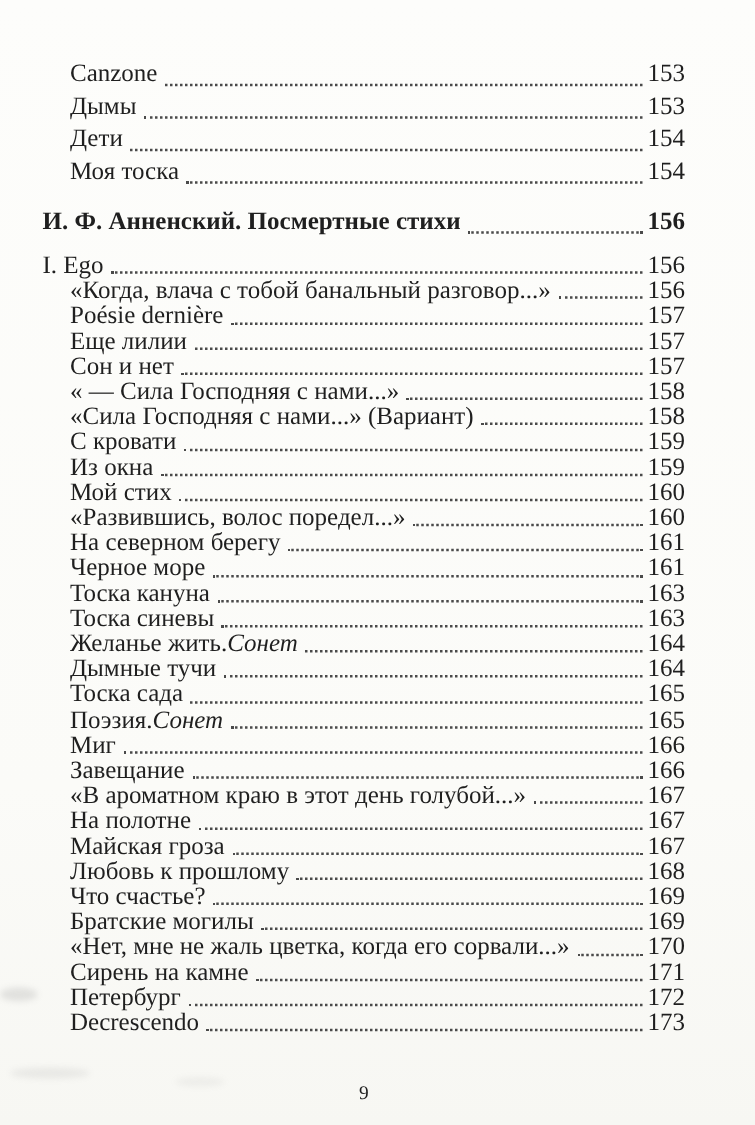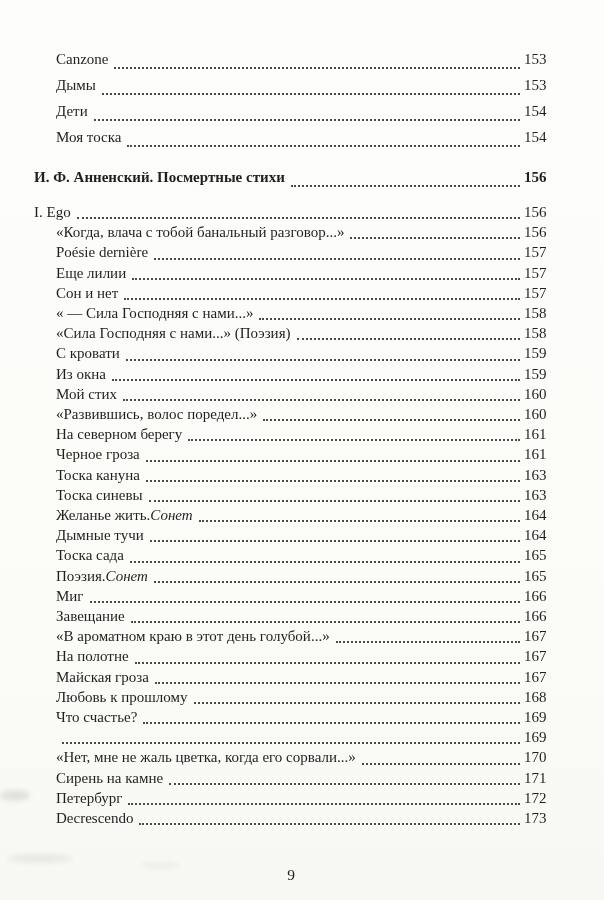--- a/index.html
+++ b/index.html
@@ -13,21 +13,21 @@
   }
   .page {
     position: absolute;
     inset: 0;
     padding: 46px 56px 0 34px;
     background: linear-gradient(180deg, #fdfdfb 0%, #fbfbf8 70%, #f7f7f3 100%);
   }
   .toc-row {
     display: flex;
     align-items: baseline;
-    font-size: 15px;
+    font-size: 20px;
   }
   .toc-top .toc-row { line-height: 26px; }
   .toc-body .toc-row { line-height: 20.2px; }
   .toc-row.indent { padding-left: 22px; }
   .title { white-space: nowrap; flex: 0 0 auto; }
   .title.italic { font-style: italic; }
   .leader {
     flex: 1 1 auto;
     min-width: 18px;
     border-bottom: 2px dotted #4a4a4a;
@@ -124,21 +124,21 @@
     <span class="title">Сон и нет</span>
     <span class="leader"></span>
     <span class="pageno">157</span>
   </div>
       <div class="toc-row indent">
     <span class="title">« — Сила Господняя с нами...»</span>
     <span class="leader"></span>
     <span class="pageno">158</span>
   </div>
       <div class="toc-row indent">
-    <span class="title">«Сила Господняя с нами...» (Поэзия)</span>
+    <span class="title">«Сила Господняя с нами...» (Вариант)</span>
     <span class="leader"></span>
     <span class="pageno">158</span>
   </div>
       <div class="toc-row indent">
     <span class="title">С кровати</span>
     <span class="leader"></span>
     <span class="pageno">159</span>
   </div>
       <div class="toc-row indent">
     <span class="title">Из окна</span>
@@ -154,21 +154,21 @@
     <span class="title">«Развившись, волос поредел...»</span>
     <span class="leader"></span>
     <span class="pageno">160</span>
   </div>
       <div class="toc-row indent">
     <span class="title">На северном берегу</span>
     <span class="leader"></span>
     <span class="pageno">161</span>
   </div>
       <div class="toc-row indent">
-    <span class="title">Черное гроза</span>
+    <span class="title">Черное море</span>
     <span class="leader"></span>
     <span class="pageno">161</span>
   </div>
       <div class="toc-row indent">
     <span class="title">Тоска кануна</span>
     <span class="leader"></span>
     <span class="pageno">163</span>
   </div>
       <div class="toc-row indent">
     <span class="title">Тоска синевы</span>
@@ -226,20 +226,21 @@
     <span class="title">Любовь к прошлому</span>
     <span class="leader"></span>
     <span class="pageno">168</span>
   </div>
       <div class="toc-row indent">
     <span class="title">Что счастье?</span>
     <span class="leader"></span>
     <span class="pageno">169</span>
   </div>
       <div class="toc-row indent">
+    <span class="title">Братские могилы</span>
     <span class="leader"></span>
     <span class="pageno">169</span>
   </div>
       <div class="toc-row indent">
     <span class="title">«Нет, мне не жаль цветка, когда его сорвали...»</span>
     <span class="leader"></span>
     <span class="pageno">170</span>
   </div>
       <div class="toc-row indent">
     <span class="title">Сирень на камне</span>

